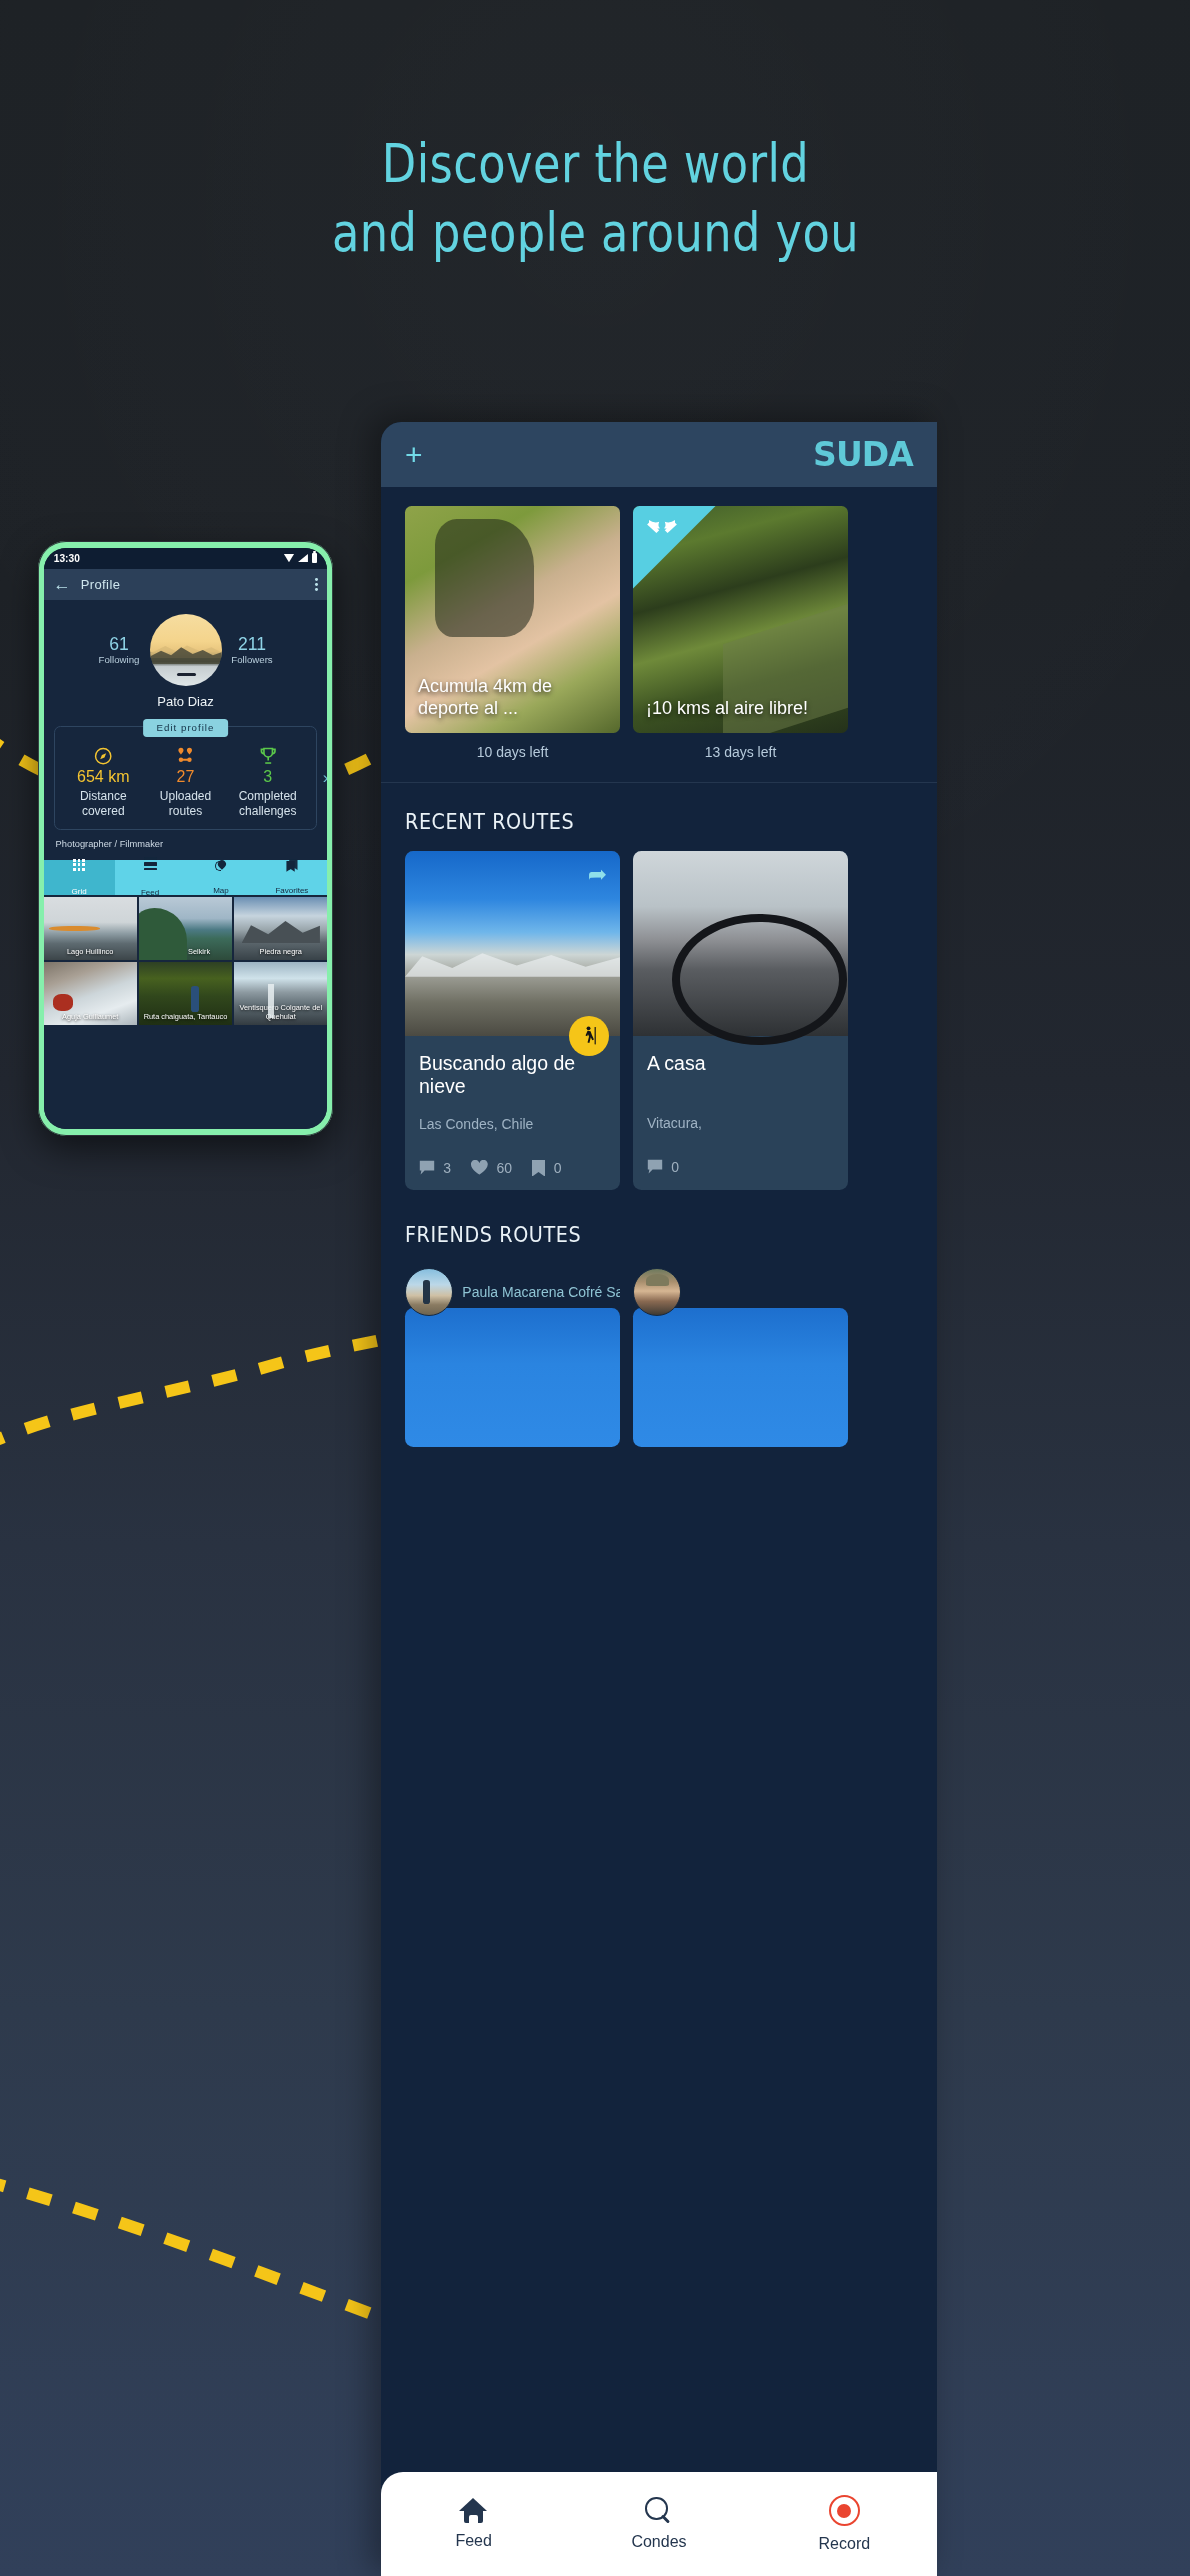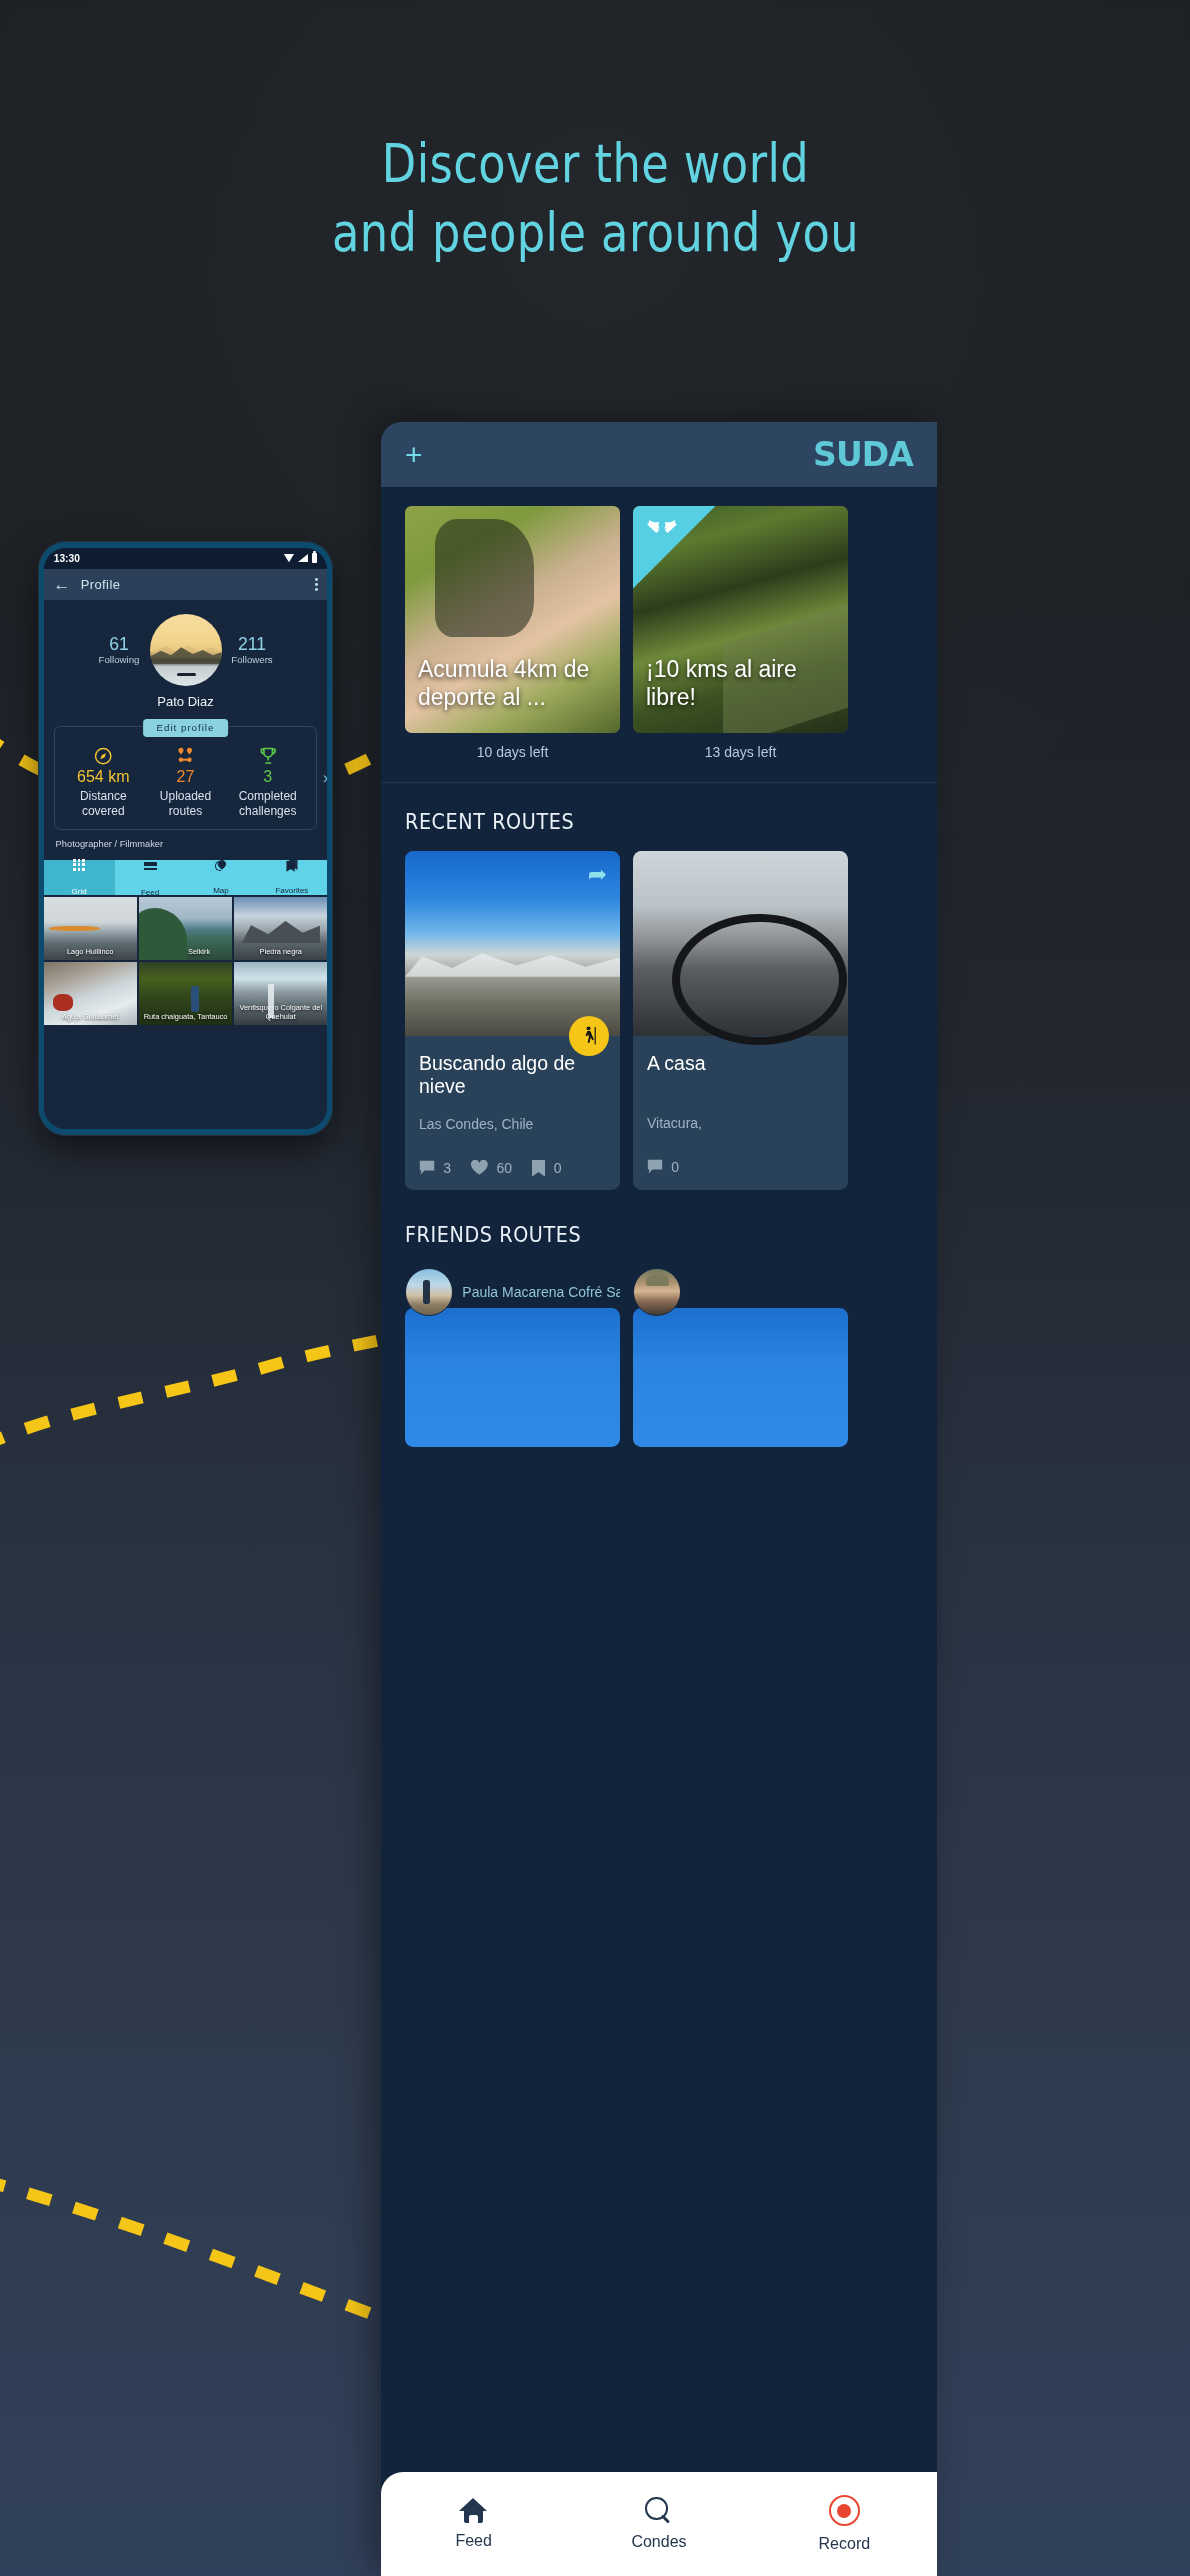--- a/index.html
+++ b/index.html
@@ -34,21 +34,21 @@
   
   .trail{position:absolute;inset:0;pointer-events:none;}
   .trail path{
     fill:none;stroke:#f5c518;stroke-width:13;stroke-linecap:butt;
     stroke-dasharray:26 26;
   }
 
   
   .phone{
     position:absolute;left:38px;top:541px;width:295px;height:595px;
-    background:#0c4a6e;border-radius:28px;
+    background:#86efac;border-radius:28px;
     box-shadow:0 13px 35px rgba(0,0,0,.55), inset 0 0 0 0.9px #2a2f36;
     padding:6.5px 5.6px 7.4px 5.6px;box-sizing:border-box;
   }
   .phone-screen{
     width:100%;height:100%;border-radius:22px;overflow:hidden;
     background:#132238;position:relative;display:flex;flex-direction:column;
   }
   
   .ph-status{
     height:21.3px;background:#0e1d32;display:flex;align-items:center;
@@ -187,22 +187,22 @@
   .ch-2{background:linear-gradient(165deg,#3d5a2a 0%,#5c7a2f 18%,#2c3d1c 38%,#6f8a3a 56%,#3c5222 74%,#24311a 100%);}
   .ch-2:after{content:"";position:absolute;left:42%;top:52%;width:58%;height:46%;background:#6d7d49;opacity:.5;transform:skewY(-18deg);}
   .ch-rib{
     position:absolute;left:0;top:0;width:83px;height:83px;
     background:#57cfe2;clip-path:polygon(0 0,100% 0,0 100%);
   }
   .ch-rib .fl{
     position:absolute;left:13px;top:13px;width:32px;height:26px;color:#fff;
   }
   .ch-ttl{
-    position:relative;z-index:2;color:#fff;font-size:23px;line-height:1.22;
-    padding:0 13px 21px;text-shadow:0 1.9px 5.6px rgba(0,0,0,.75);
+    position:relative;z-index:2;color:#fff;font-size:18px;line-height:1.22;
+    padding:0 13px 13px;text-shadow:0 1.9px 5.6px rgba(0,0,0,.75);
   }
   .ch-days{color:#b6cadb;font-size:14px;text-align:center;margin-top:11px;}
   .p-div{height:1.9px;background:#24364f;margin:22px 0 0;}
 
   
   .rr-row{display:flex;gap:13px;padding:16.7px 0 0 24px;}
   .rr-card{width:215px;flex:0 0 auto;background:#2a4259;border-radius:8.3px;overflow:hidden;}
   .rr-img{height:185px;position:relative;}
   .rr-1{background:linear-gradient(180deg,#1668c9 0%,#2e86df 26%,#6fb6ea 44%,#cdd6d5 56%,#9a9b92 68%,#6f6f63 82%,#4b4a42 100%);}
   .rr-1:after{content:"";position:absolute;left:0;right:0;top:52%;height:16%;background:#e9eef0;opacity:.7;

